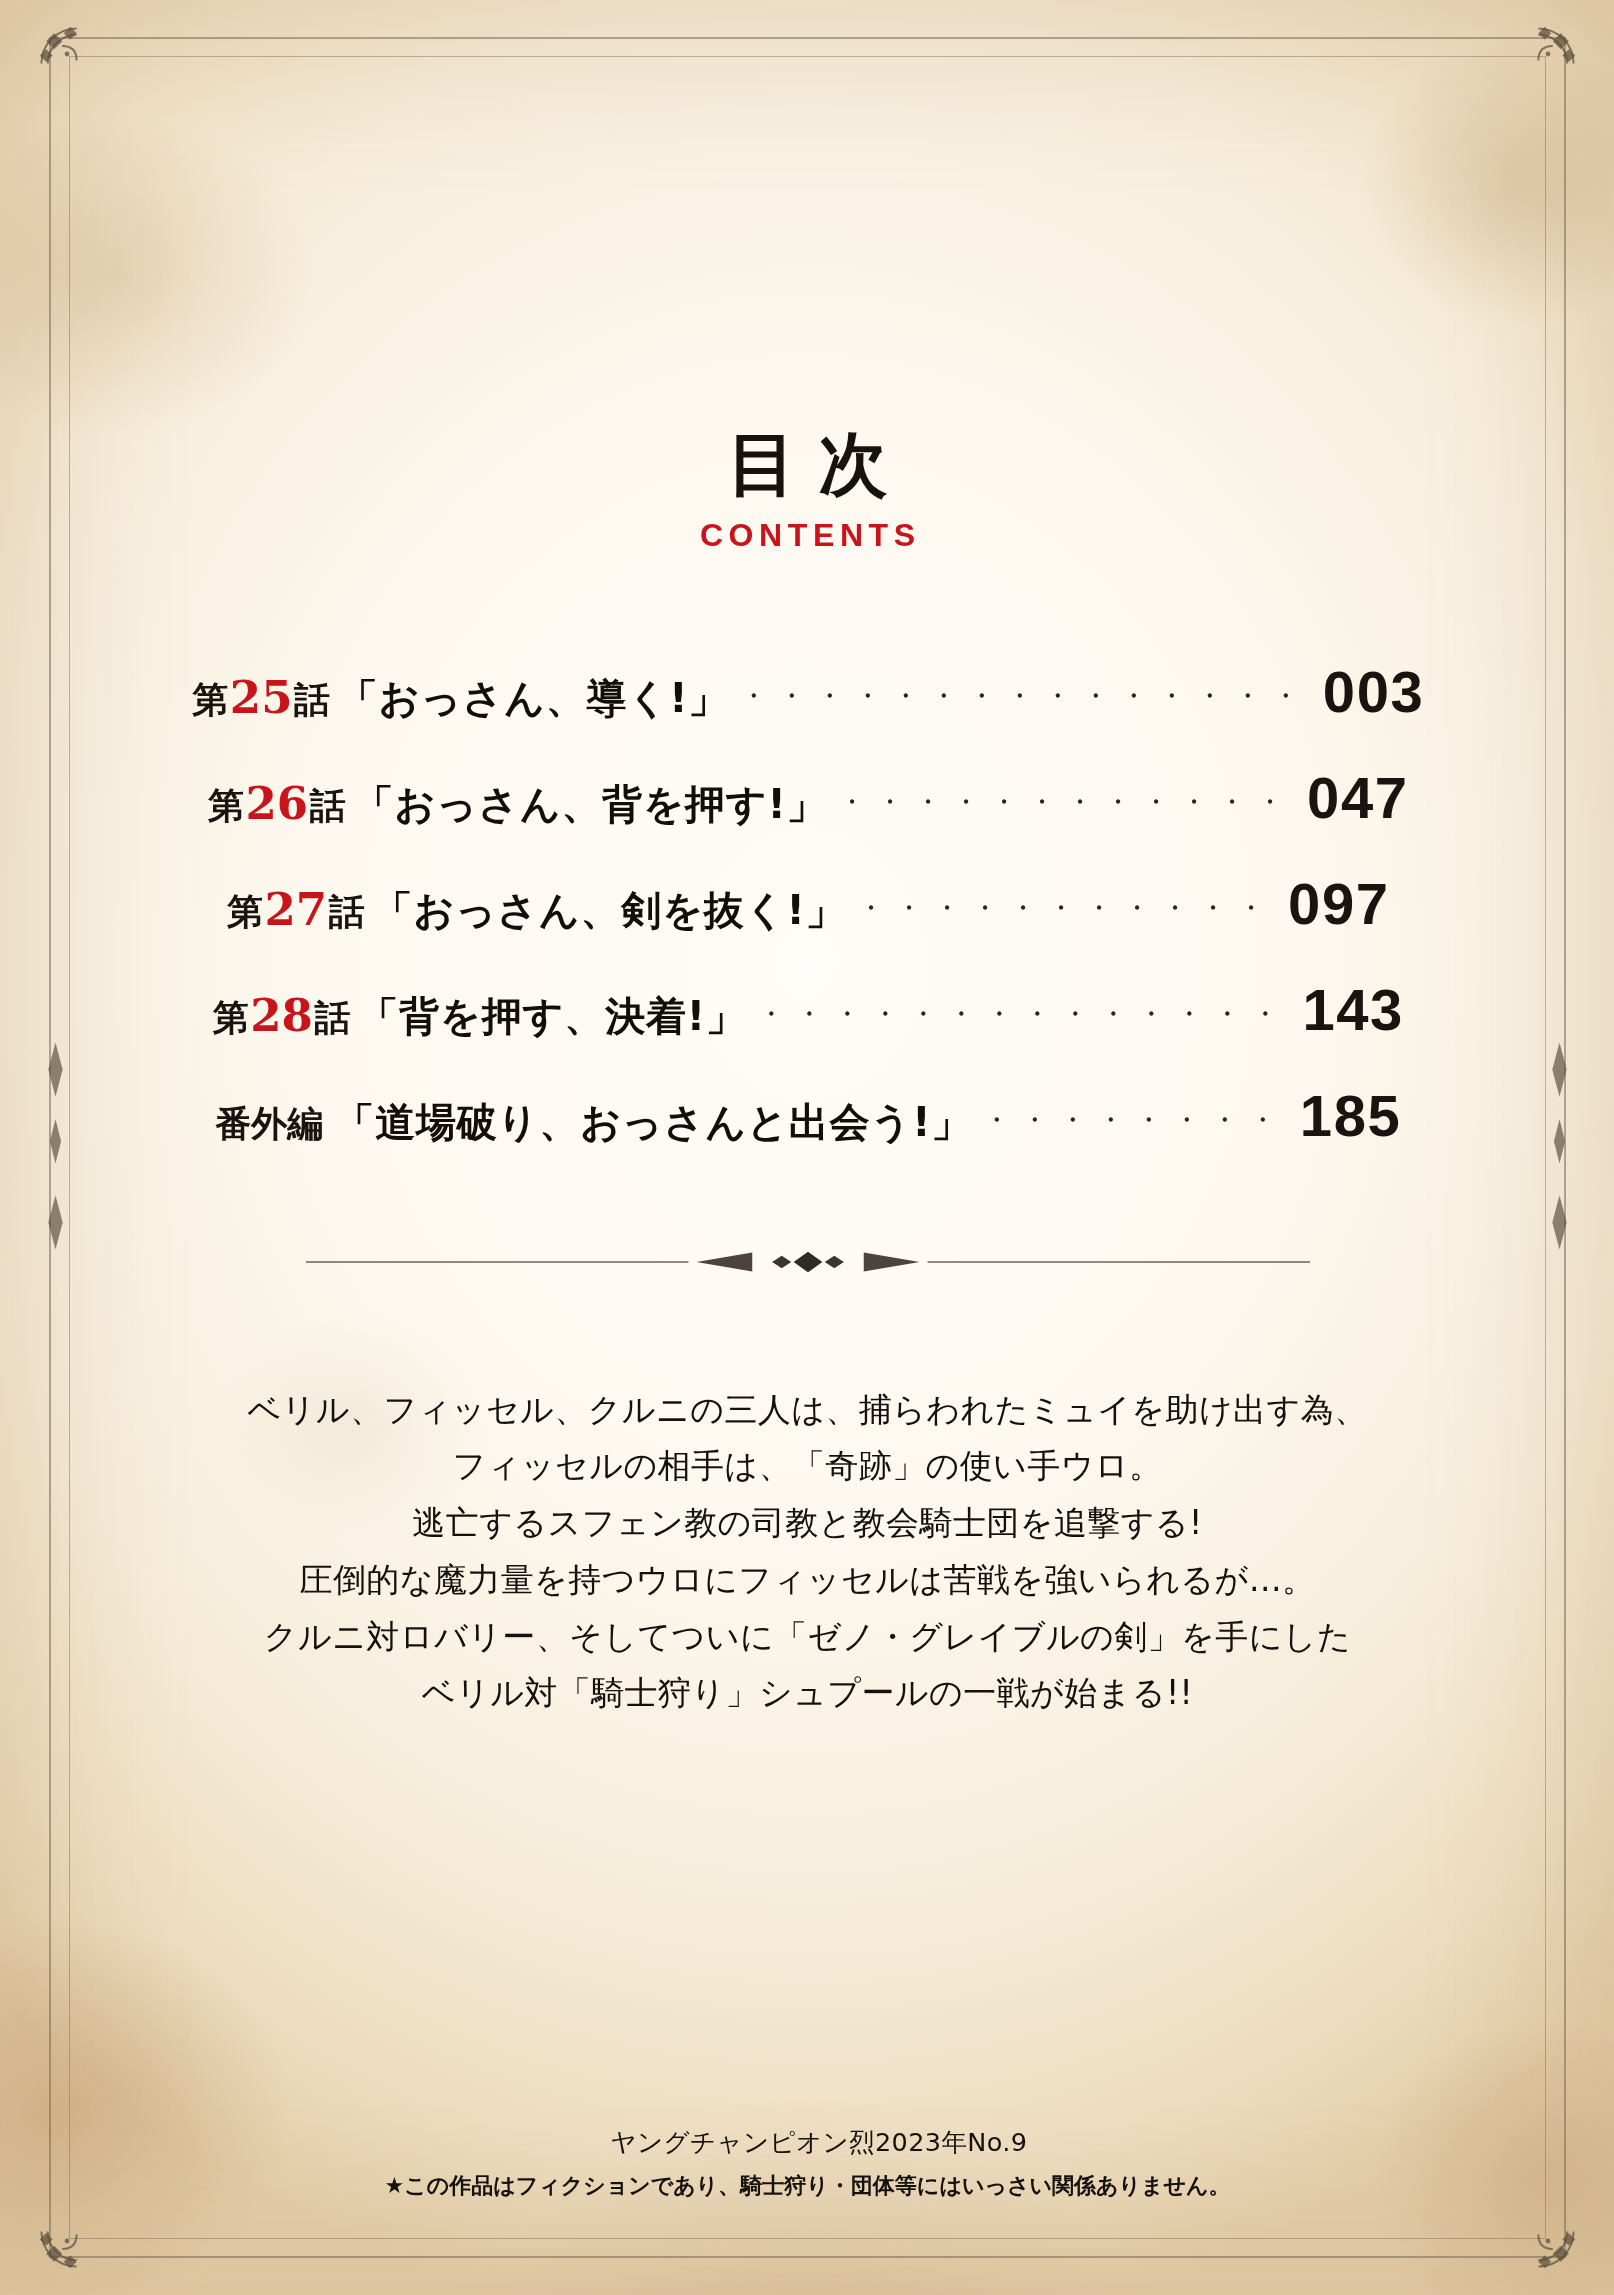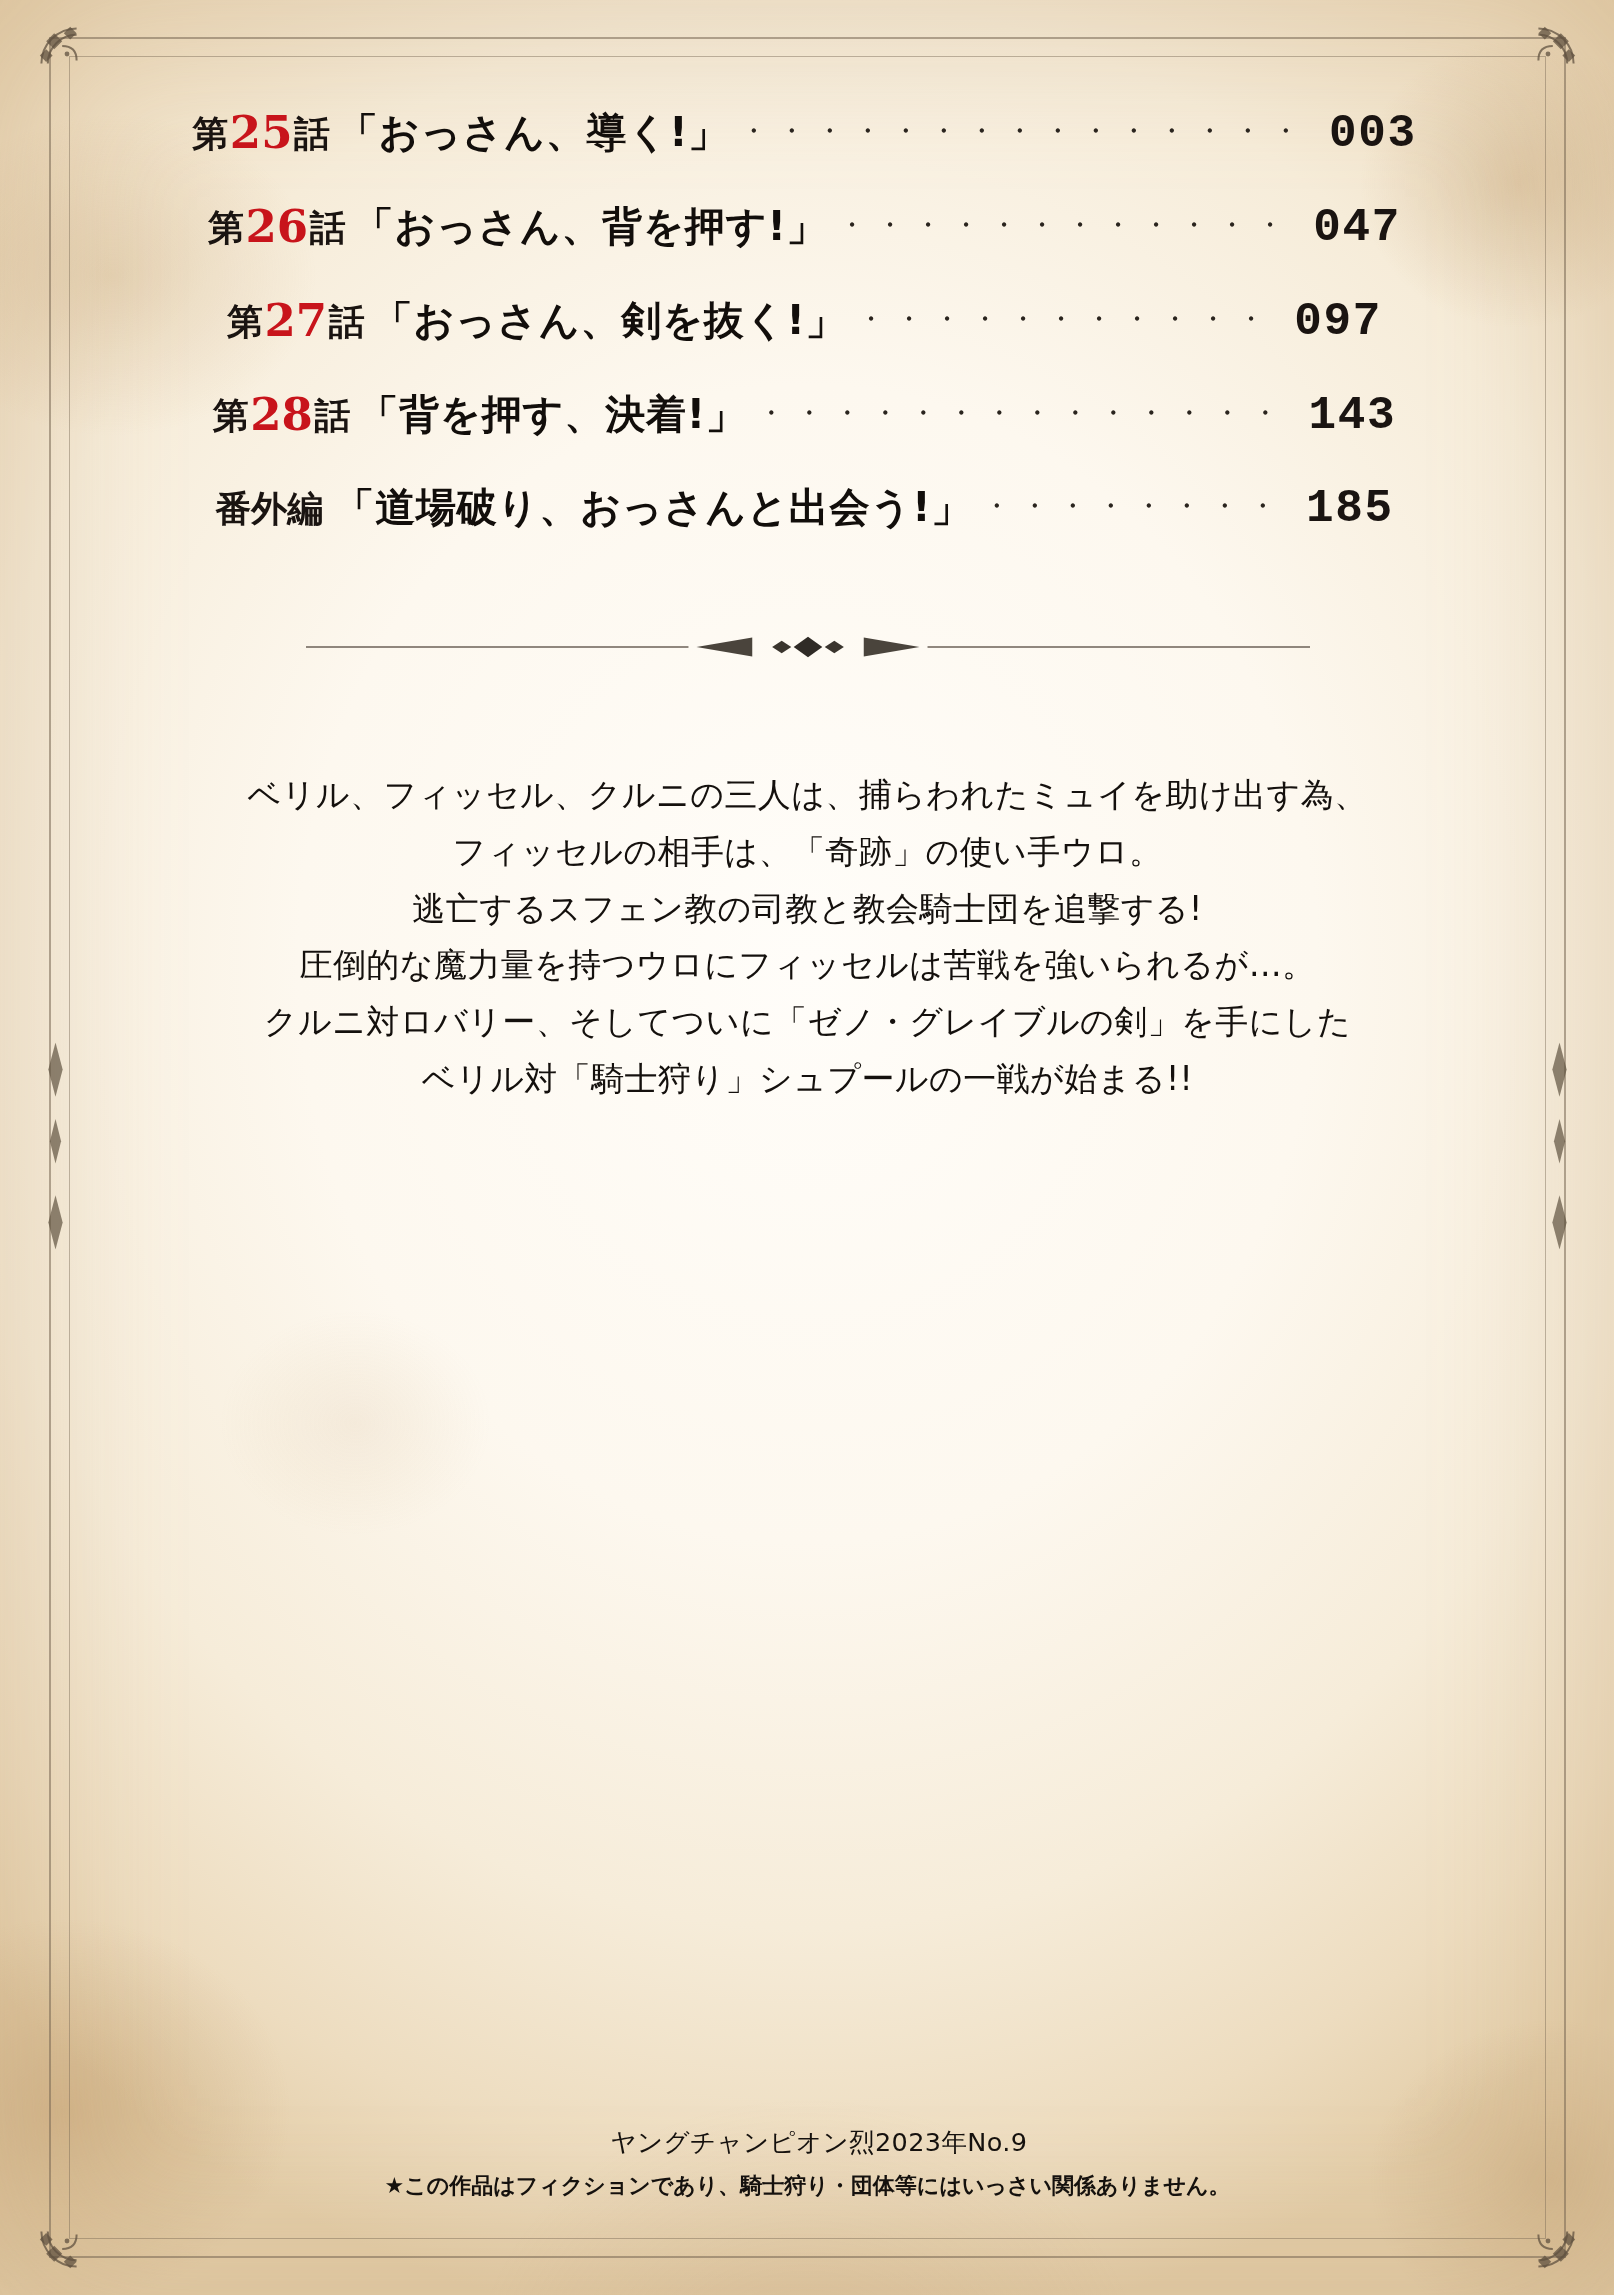--- a/index.html
+++ b/index.html
@@ -136,23 +136,23 @@
     font-family: "DejaVu Sans", sans-serif;
     font-size: 27px;
     color: #2a241e;
     letter-spacing: 11px;
     margin: 0 12.8px 0 11px;
     position: relative;
     top: -6.4px;
     overflow: hidden;
   }
   .page-num {
-    font-family: Liberation Mono, monospace;
-    font-weight: 700;
-    font-size: 46px;
+    font-family: Liberation Sans, sans-serif;
+    font-weight: 700;
+    font-size: 58px;
     color: #1a1411;
     letter-spacing: 1.6px;
     min-width: 100px;
     text-align: center;
   }
 
   
   .divider {
     margin: 96px auto 0;
     width: 1004px;
@@ -252,20 +252,24 @@
   <div class="edge-mid right">
     <svg width="21" height="207" viewBox="0 0 26 260" fill="currentColor">
       <path d="M13 0 l9 34 -9 34 -9 -34 z"></path>
       <path d="M13 96 l7 28 -7 28 -7 -28 z"></path>
       <path d="M13 192 l9 34 -9 34 -9 -34 z"></path>
     </svg>
   </div>
 
   <div class="content">
 
+    <div class="title-block">
+      <div class="title-jp">目次</div>
+      <div class="title-en">CONTENTS</div>
+    </div>
 
     <div class="toc">
 
       <div class="toc-row">
         <span class="ep-label">第</span>
         <span class="ep-num">25</span>
         <span class="ep-label">話</span>
         <span class="ep-title">「おっさん、導く!」</span>
         <span class="dots">・・・・・・・・・・・・・・・</span>
         <span class="page-num">003</span>

